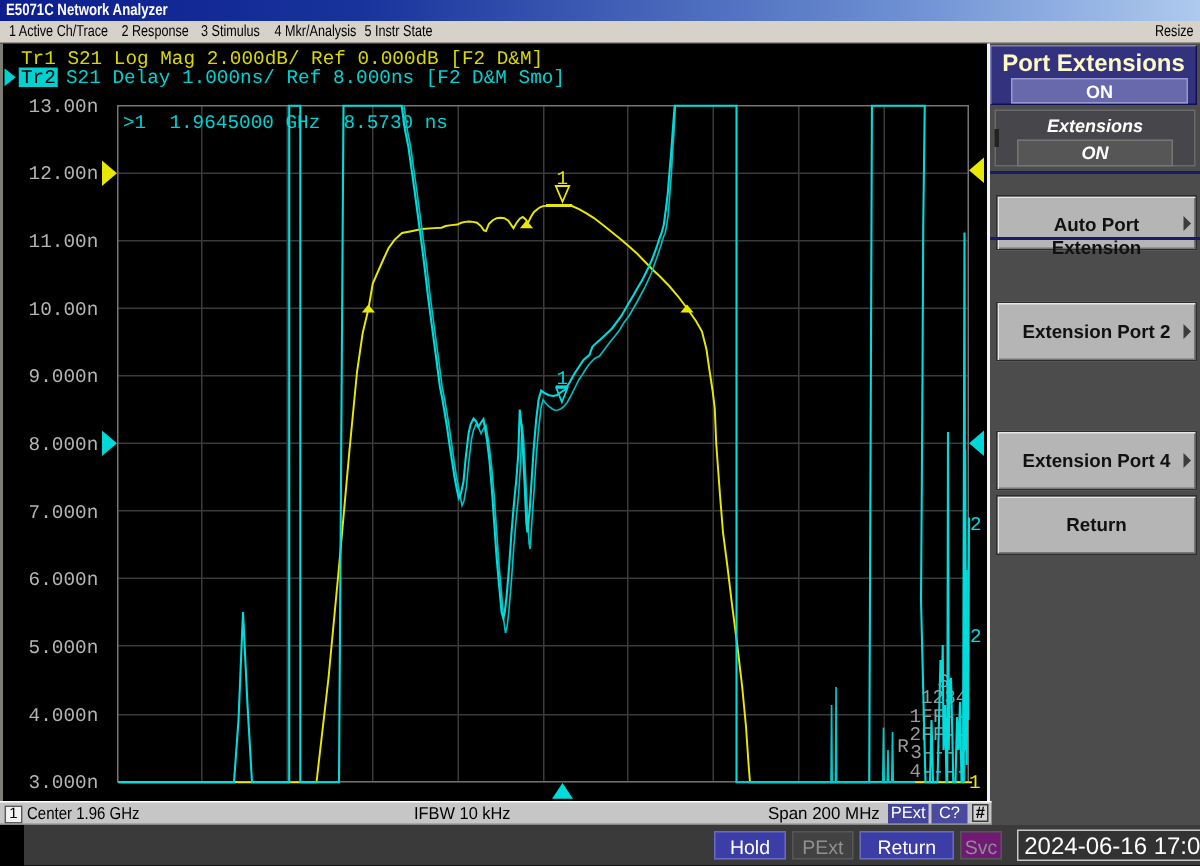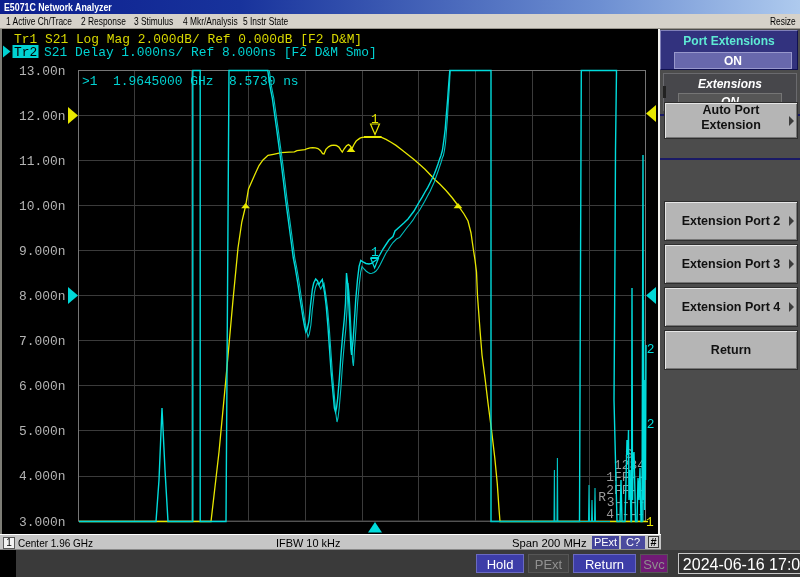--- a/index.html
+++ b/index.html
@@ -39,35 +39,34 @@
   <span class="mi" style="left:183px">4 Mkr/Analysis</span>
   <span class="mi" style="left:243px">5 Instr State</span>
   <span class="mi" style="left:770px;">Resize</span>
 </div>
 <div id="screen"></div>
 <div id="lborder"></div>
 <div id="rdivider"></div>
 <div id="panel">
   <div class="sk" id="sk1" style="left:0px;top:0.5px;width:138px;height:40px;background:#32327e;
      border-top:1px solid #8080b8;border-left:1px solid #8080b8;border-right:1px solid #101050;border-bottom:1px solid #101050;">
-     <div style="color:#5eead4;font-size:12px;font-weight:bold;margin-top:3px;">Port Extensions</div>
+     <div style="color:#fef9c3;font-size:16px;font-weight:bold;margin-top:3px;">Port Extensions</div>
      <div style="position:absolute;left:13px;top:21.5px;width:116px;height:14.5px;background:#6868ac;border:1px solid #9898cc;
        color:#fff;font-size:12px;font-weight:bold;line-height:16px;">ON</div>
   </div>
   <div class="sk" id="sk2" style="left:3px;top:44px;width:134px;height:38px;background:#47474b;border:1px solid #6a6a6e;font-style:italic;">
      <div style="color:#fff;font-size:12px;font-weight:bold;margin-top:3px;">Extensions</div>
      <div style="position:absolute;left:14px;top:19px;width:102px;height:16px;background:#565656;border:1px solid #757575;
        color:#fff;font-size:12px;font-weight:bold;line-height:16px;">ON</div>
   </div>
   <div style="position:absolute;left:3px;top:57px;width:3px;height:12px;background:#222;"></div>
   <div style="position:absolute;left:0px;top:84.5px;width:140px;height:2.5px;background:#1a1a66;"></div>
-  <div class="sk skgrey" style="top:73px;height:37px;line-height:15px;padding-top:0;">Auto Port<br>Extension<span class="arrow"></span></div>
+  <div class="sk skgrey" style="top:101px;height:37px;line-height:15px;padding-top:12px;">Auto Port<br>Extension<span class="arrow"></span></div>
   <div style="position:absolute;left:0px;top:128.5px;width:140px;height:2.5px;background:#1a1a66;"></div>
   <div class="sk skgrey" style="top:171.5px;height:40px;line-height:38px;">Extension Port 2<span class="arrow"></span></div>
-  <div class="sk skgrey" style="top:214.5px;height:40px;line-height:38px;">Extension Port 3<span class="arrow"></span></div>
   <div class="sk skgrey" style="top:257.5px;height:40px;line-height:38px;">Extension Port 4<span class="arrow"></span></div>
   <div class="sk skgrey" style="top:300.5px;height:40px;line-height:38px;">Return</div>
 </div>
 <div id="statusbar">
   <span style="position:absolute;left:3px;top:1.5px;width:10px;height:10px;background:#f2f2f2;border:1px solid #5a5a5a;
     font-size:10px;line-height:10px;text-align:center;">1</span>
   <span style="position:absolute;left:18px;top:0px;line-height:16px;font-size:11.5px;transform:scaleX(0.87);transform-origin:left center;display:inline-block;">Center 1.96 GHz</span>
   <span style="position:absolute;left:276px;top:0px;line-height:16px;font-size:11.5px;transform:scaleX(0.95);transform-origin:left center;display:inline-block;">IFBW 10 kHz</span>
   <span style="position:absolute;left:512px;top:0px;line-height:16px;font-size:11.5px;transform:scaleX(0.98);transform-origin:left center;display:inline-block;">Span 200 MHz</span>
   <span style="position:absolute;left:592px;top:0.5px;width:27px;height:13px;background:#43439a;color:#fff;

